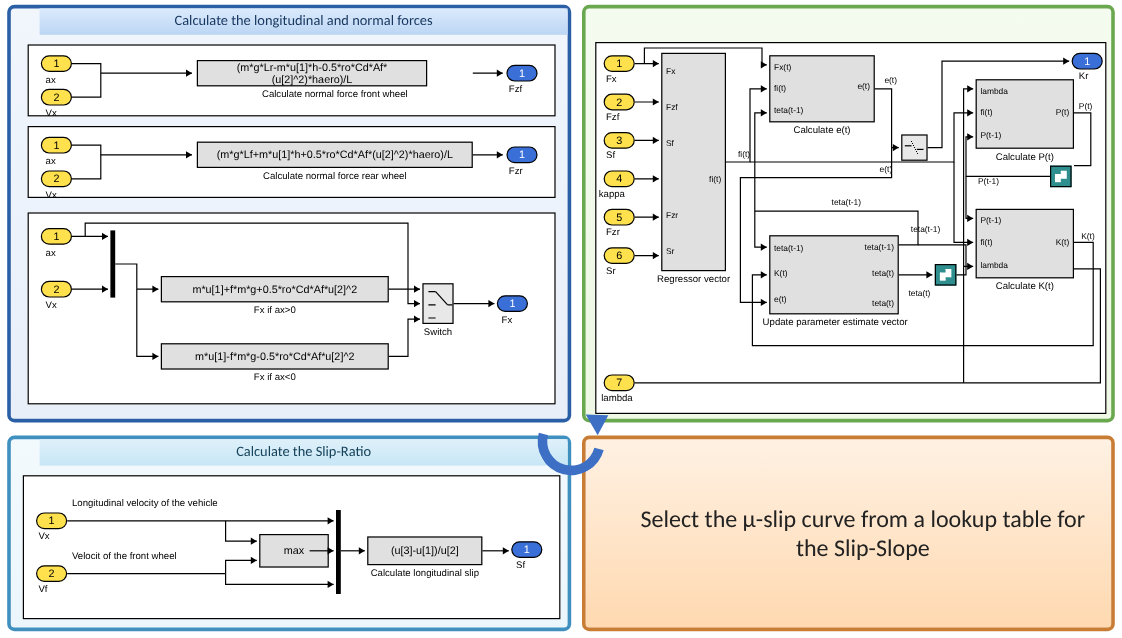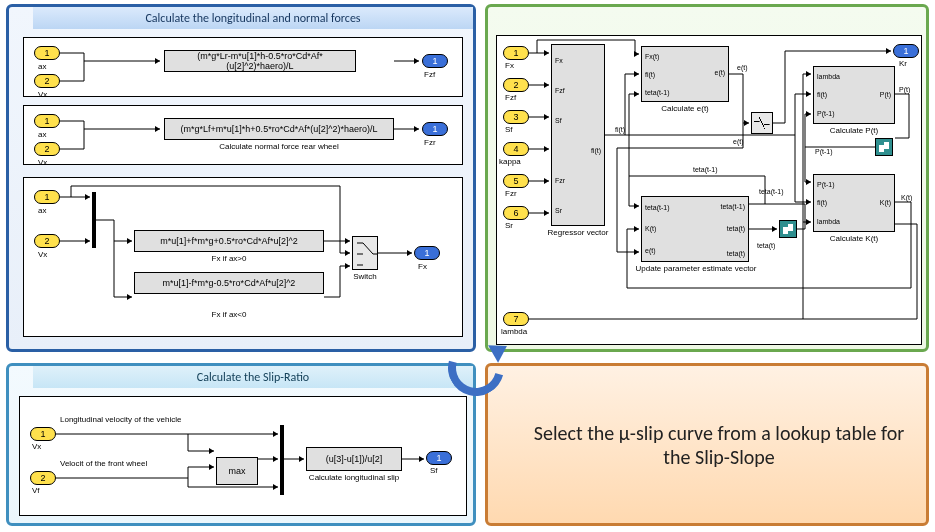--- a/index.html
+++ b/index.html
@@ -127,20 +127,21 @@
   <div class="panel-title">Calculate the longitudinal  and normal forces</div>
 
   <div class="whitebox" style="left:14px; top:30px; width:440px; height:60px;">
     <div class="in-port portblock" style="left:10px; top:8px;">1</div>
     <div class="lbl" style="left:14px; top:24px;">ax</div>
     <div class="in-port portblock" style="left:10px; top:36px;">2</div>
     <div class="lbl" style="left:14px; top:52px;">Vx</div>
     <div class="greybox" style="left:140px; top:12px; width:192px; height:22px;">
         <span>(m*g*Lr-m*u[1]*h-0.5*ro*Cd*Af*(u[2]^2)*haero)/L</span>
       </div>
+    <div class="caption" style="left:140px; top:36px; width:230px;">Calculate normal force front wheel</div>
     <div class="out-port portblock" style="left:398px; top:16px;">1</div>
     <div class="lbl" style="left:400px; top:32px;">Fzf</div>
     <svg style="position:absolute;left:0;top:0;width:100%;height:100%;pointer-events:none">
       <polyline points="36,15 60,15 60,23 136,23"></polyline>
         <polygon class="ah" points="136,23 131,20 131,26"></polygon>
       <polyline points="36,43 60,43 60,23"></polyline>
       <line x1="370" y1="23" x2="395" y2="23"></line>
         <polygon class="ah" points="395,23 390,20 390,26"></polygon>
     </svg>
   </div>
@@ -170,21 +171,21 @@
     <div class="lbl" style="left:14px; top:28px;">ax</div>
     <div class="in-port portblock" style="left:10px; top:56px;">2</div>
     <div class="lbl" style="left:14px; top:72px;">Vx</div>
 
     <div style="position:absolute; left:68px; top:14px; width:4px; height:56px; background:#000;"></div>
 
     <div class="greybox" style="left:110px; top:52px; width:190px; height:22px;">
         <span>m*u[1]+f*m*g+0.5*ro*Cd*Af*u[2]^2</span>
       </div>
     <div class="caption" style="left:110px; top:76px; width:190px;">Fx if ax&gt;0</div>
-    <div class="greybox" style="left:110px; top:94px; width:190px; height:22px;">
+    <div class="greybox" style="left:110px; top:108px; width:190px; height:22px;">
         <span>m*u[1]-f*m*g-0.5*ro*Cd*Af*u[2]^2</span>
       </div>
     <div class="caption" style="left:110px; top:132px; width:190px;">Fx if ax&lt;0</div>
 
     <div class="switchbox" style="left:328px; top:58px;">
       <svg width="26" height="34">
           <line x1="4" y1="6" x2="10" y2="6"></line>
           <line x1="4" y1="17" x2="10" y2="17"></line>
           <line x1="4" y1="28" x2="10" y2="28"></line>
           <line x1="10" y1="6" x2="20" y2="17"></line>
@@ -364,21 +365,21 @@
 
   <div class="whitebox" style="left:10px; top:30px; width:448px; height:120px;">
     <div class="in-port portblock" style="left:10px; top:30px;">1</div>
     <div class="lbl" style="left:12px; top:45px;">Vx</div>
     <div class="lbl" style="left:40px; top:18px;">Longitudinal velocity of the vehicle</div>
 
     <div class="in-port portblock" style="left:10px; top:74px;">2</div>
     <div class="lbl" style="left:12px; top:89px;">Vf</div>
     <div class="lbl" style="left:40px; top:62px;">Velocit of the front wheel</div>
 
-    <div class="greybox" style="left:196px; top:60px; width:42px; height:28px;justify-content:center;">
+    <div class="greybox" style="left:196px; top:48px; width:58px; height:28px;justify-content:center;">
         <span>max</span>
       </div>
 
     <div style="position:absolute; left:260px; top:28px; width:4px; height:70px; background:#000;"></div>
 
     <div class="greybox" style="left:286px; top:50px; width:96px; height:24px;">
         <span>(u[3]-u[1])/u[2]</span>
       </div>
     <div class="caption" style="left:276px; top:76px; width:116px;">Calculate longitudinal slip</div>
 

